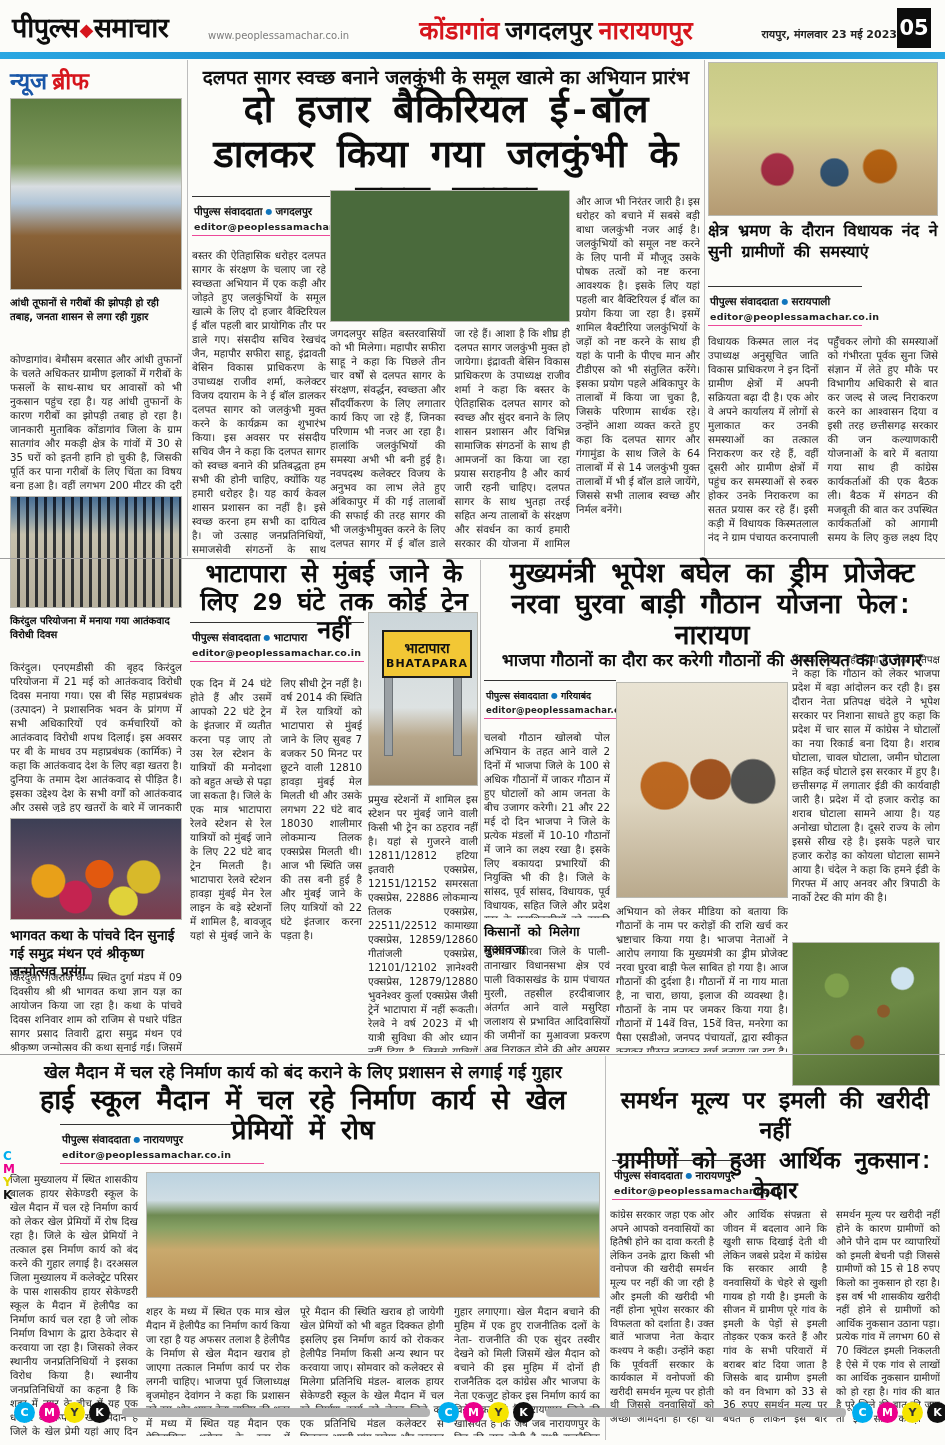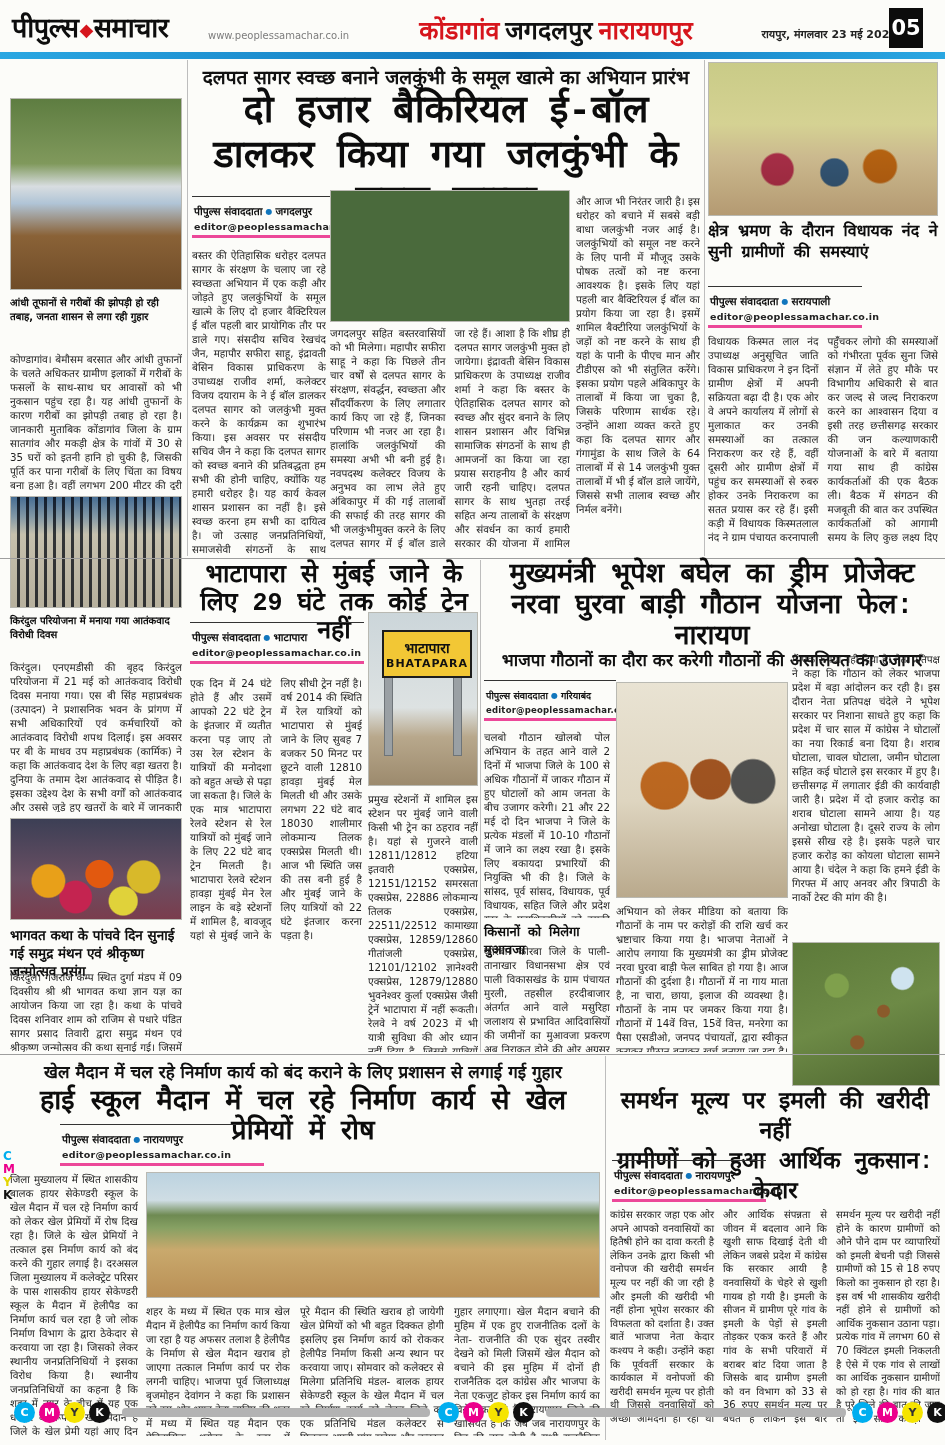--- a/index.html
+++ b/index.html
@@ -15,21 +15,21 @@
   .dateline{font-size:11px;font-weight:bold;color:#222;white-space:nowrap;}
   .pagebox{background:#0c0c0c;color:#fff;font-size:21px;font-weight:bold;
            display:flex;align-items:center;justify-content:center;}
   .bluebar{background:linear-gradient(90deg,#2aa7e2,#1176bd 55%,#2aa7e2);}
   
   .kicker{font-weight:bold;text-align:center;color:#111;}
   .headline{font-weight:bold;color:#0c0c0c;font-family:Liberation Mono, monospace;}
   .center{text-align:center;}
   .body-text{font-size:10.3px;line-height:1.36;text-align:justify;color:#1e1e1e;}
   .small-head{font-weight:bold;font-size:10px;line-height:1.35;color:#0d0d0d;}
-  .byline{border-top:1.5px solid #333;border-bottom:3px solid #ec4899;padding:3px 2px;}
+  .byline{border-top:1.5px solid #333;border-bottom:1px solid #ec4899;padding:3px 2px;}
   .byline .who{font-size:10.5px;font-weight:bold;color:#111;}
   .byline .dot::before{content:"●";color:#1176bd;font-size:8px;padding:0 3px;vertical-align:1px;}
   .byline .city{font-size:10.5px;font-weight:bold;color:#111;}
   .byline .mail{font-size:9.5px;font-weight:bold;color:#222;letter-spacing:.2px;padding-top:2px;}
   .cols2{column-count:2;column-gap:9px;}
   .cols3{column-count:3;column-gap:9px;}
   .vline{background:#bdbdbd;width:1px;}
   .hline{background:#9e9e9e;height:1px;}
   .brief-label{font-size:23px;font-weight:bold;border-bottom:1.5px solid #444;padding-bottom:3px;}
   .brief-blue{color:#1a57a8;} .brief-red{color:#d6151c;padding-left:5px;}
@@ -82,24 +82,27 @@
 
   <div class="abs" style="left:0;top:0;width:945px;height:52px;">
     <div class="abs logo" style="left:12px;top:8px;">
       <span>पीपुल्स</span><span class="mark">◆</span><span>समाचार</span>
     </div>
     <div class="abs site-url" style="left:208px;top:30px;">www.peoplessamachar.co.in</div>
     <div class="abs editions" style="left:388px;top:12px;width:336px;">
       <span class="ed-red">कोंडागांव</span><span class="ed-black">जगदलपुर</span><span class="ed-red">नारायणपुर</span>
     </div>
     <div class="abs dateline" style="right:48px;top:26px;">रायपुर, मंगलवार 23 मई 2023</div>
-    <div class="abs pagebox" style="right:22px;top:8px;width:34px;height:40px;">05</div>
+    <div class="abs pagebox" style="right:14px;top:8px;width:34px;height:40px;">05</div>
   </div>
   <div class="abs bluebar" style="left:0;top:52px;width:945px;height:7px;"></div>
 
+  <div class="abs brief-label" style="left:10px;top:64px;width:172px;">
+    <span class="brief-blue">न्यूज</span><span class="brief-red">ब्रीफ</span>
+  </div>
   <div class="photo ph-storm" style="left:10px;top:98px;width:172px;height:192px;"></div>
   <div class="abs small-head" style="left:10px;top:296px;width:172px;">आंधी तूफानों से गरीबों की झोपड़ी हो रही तबाह, जनता शासन से लगा रही गुहार</div>
   <div class="abs body-text" style="left:10px;top:352px;width:172px;height:138px;overflow:hidden;">कोण्डागांव। बेमौसम बरसात और आंधी तुफानों के चलते अधिकतर ग्रामीण इलाकों में गरीबों के फसलों के साथ-साथ घर आवासों को भी नुकसान पहुंच रहा है। यह आंधी तुफानों के कारण गरीबों का झोपड़ी तबाह हो रहा है। जानकारी मुताबिक कोंडागांव जिला के ग्राम सातगांव और मकड़ी क्षेत्र के गांवों में 30 से 35 घरों को इतनी हानि हो चुकी है, जिसकी पूर्ति कर पाना गरीबों के लिए चिंता का विषय बना हुआ है। वहीं लगभग 200 मीटर की दूरी तक छत उड़ कर गिरी है, जिससे गरीबों को काफी नुकसान का सामना करना पड़ रहा है। इस क्षेत्र में अब तक 14 घर भी क्षतिग्रस्त हुआ है। और यहीं दूसरी ओर इन्द्र बरसाती से चंदर यादव, गंदिर नेताम और कई लोगों के भी मकान पूरी तरह ध्वस्त हो चुके है। ऐसे ग्रामीण क्षेत्र के पीड़ित परिवार अब यह शासन से गुहार लगा रही है। ताकि उनकी समस्या का त्वरित समाधान हेतु प्रशासन सहायता कर गरीबों के लिए आर्थिक सहयोग प्रदान कर सके।</div>
   <div class="photo ph-pledge" style="left:10px;top:496px;width:172px;height:112px;"></div>
   <div class="abs small-head" style="left:10px;top:614px;width:172px;">किरंदुल परियोजना में मनाया गया आतंकवाद विरोधी दिवस</div>
   <div class="abs body-text" style="left:10px;top:660px;width:172px;height:152px;overflow:hidden;">किरंदुल। एनएमडीसी की बृहद किरंदुल परियोजना में 21 मई को आतंकवाद विरोधी दिवस मनाया गया। एस बी सिंह महाप्रबंधक (उत्पादन) ने प्रशासनिक भवन के प्रांगण में सभी अधिकारियों एवं कर्मचारियों को आतंकवाद विरोधी शपथ दिलाई। इस अवसर पर बी के माधव उप महाप्रबंधक (कार्मिक) ने कहा कि आतंकवाद देश के लिए बड़ा खतरा है। दुनिया के तमाम देश आतंकवाद से पीड़ित है। इसका उद्देश्य देश के सभी वर्गों को आतंकवाद और उससे जुड़े हुए खतरों के बारे में जानकारी प्रदान करना, ताकि सभी लोग एकजूट होकर आतंकवाद का मुकाबला कर सके। इस दौरान एस के कोचर महाप्रबंधक (खनन) सहित अन्य विभागाध्यक्ष यूनियन पदाधिकारी व अन्य अधिकारी कर्मचारी उपस्थित थे।</div>
   <div class="photo ph-devotees" style="left:10px;top:818px;width:172px;height:102px;"></div>
   <div class="abs small-head" style="left:10px;top:926px;width:172px;font-size:13.5px;">भागवत कथा के पांचवे दिन सुनाई गई समुद्र मंथन एवं श्रीकृष्ण जन्मोत्सव प्रसंग</div>
   <div class="abs body-text" style="left:10px;top:970px;width:172px;height:82px;overflow:hidden;">किरंदुल। गजराज कैम्प स्थित दुर्गा मंडप में 09 दिवसीय श्री श्री भागवत कथा ज्ञान यज्ञ का आयोजन किया जा रहा है। कथा के पांचवे दिवस शनिवार शाम को राजिम से पधारे पंडित सागर प्रसाद तिवारी द्वारा समुद्र मंथन एवं श्रीकृष्ण जन्मोत्सव की कथा सुनाई गई। जिसमें सैकड़ों की संख्या में श्रद्धालु सम्मिलित हुए एवं नाचते गाते भगवान श्री कृष्ण की वंदना की गई।</div>
 

